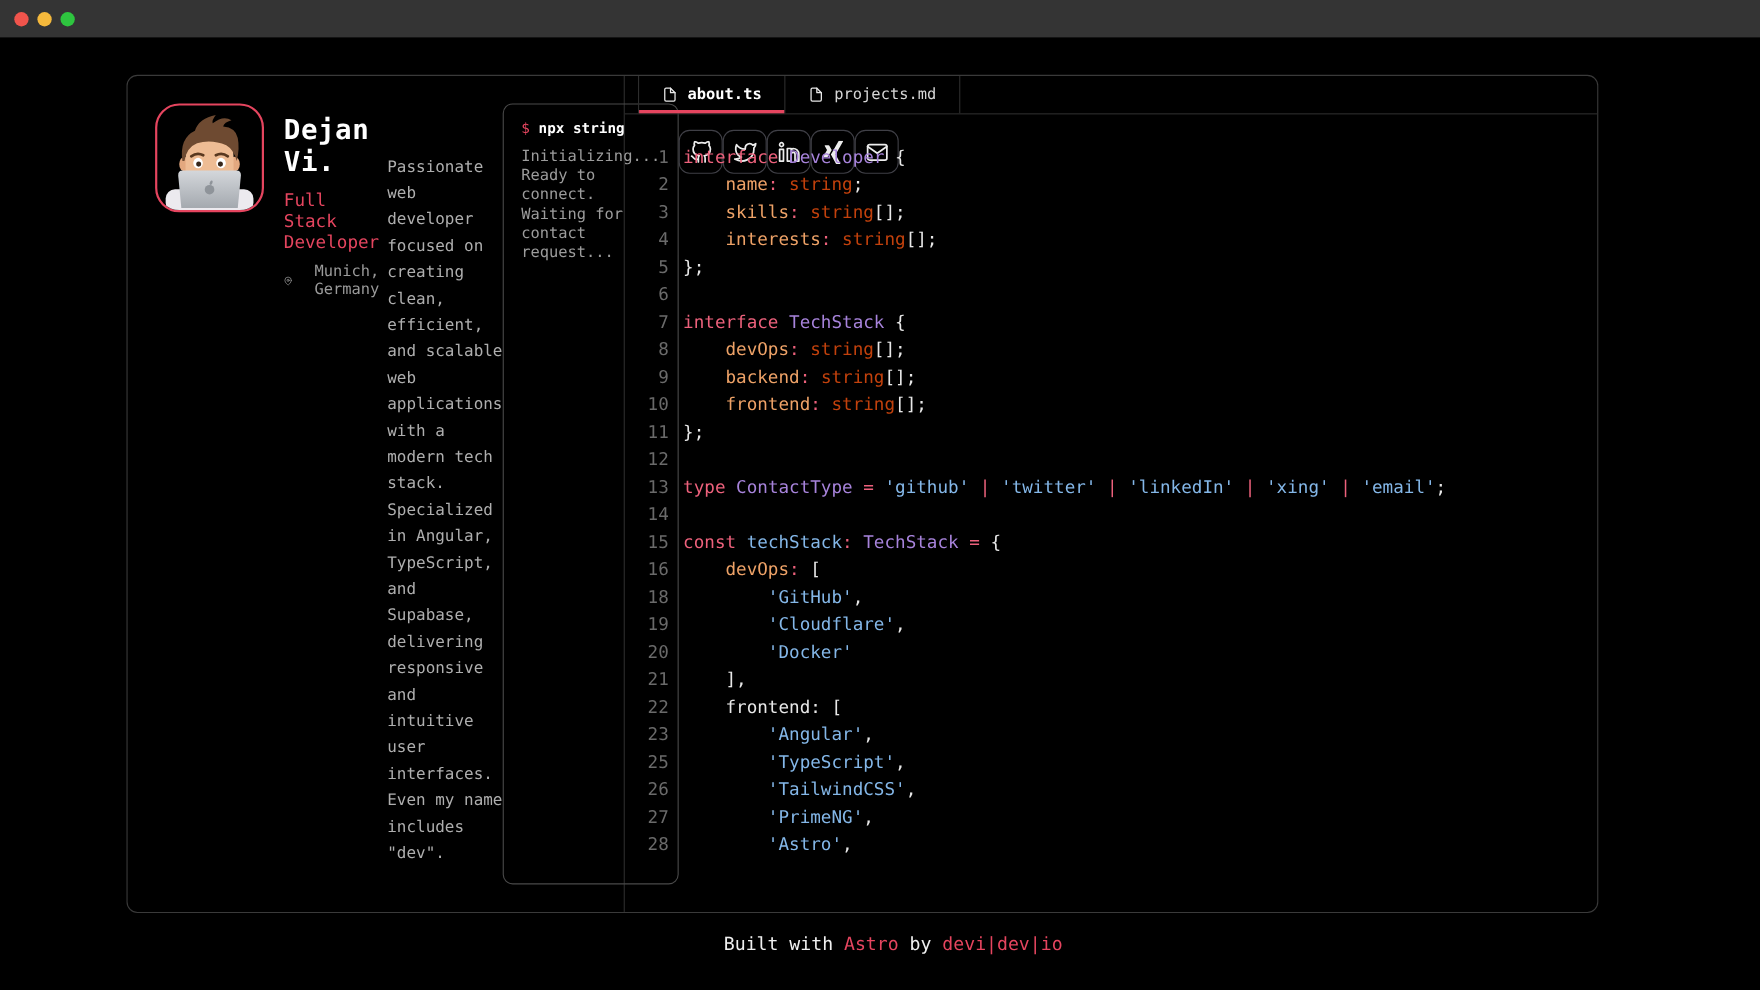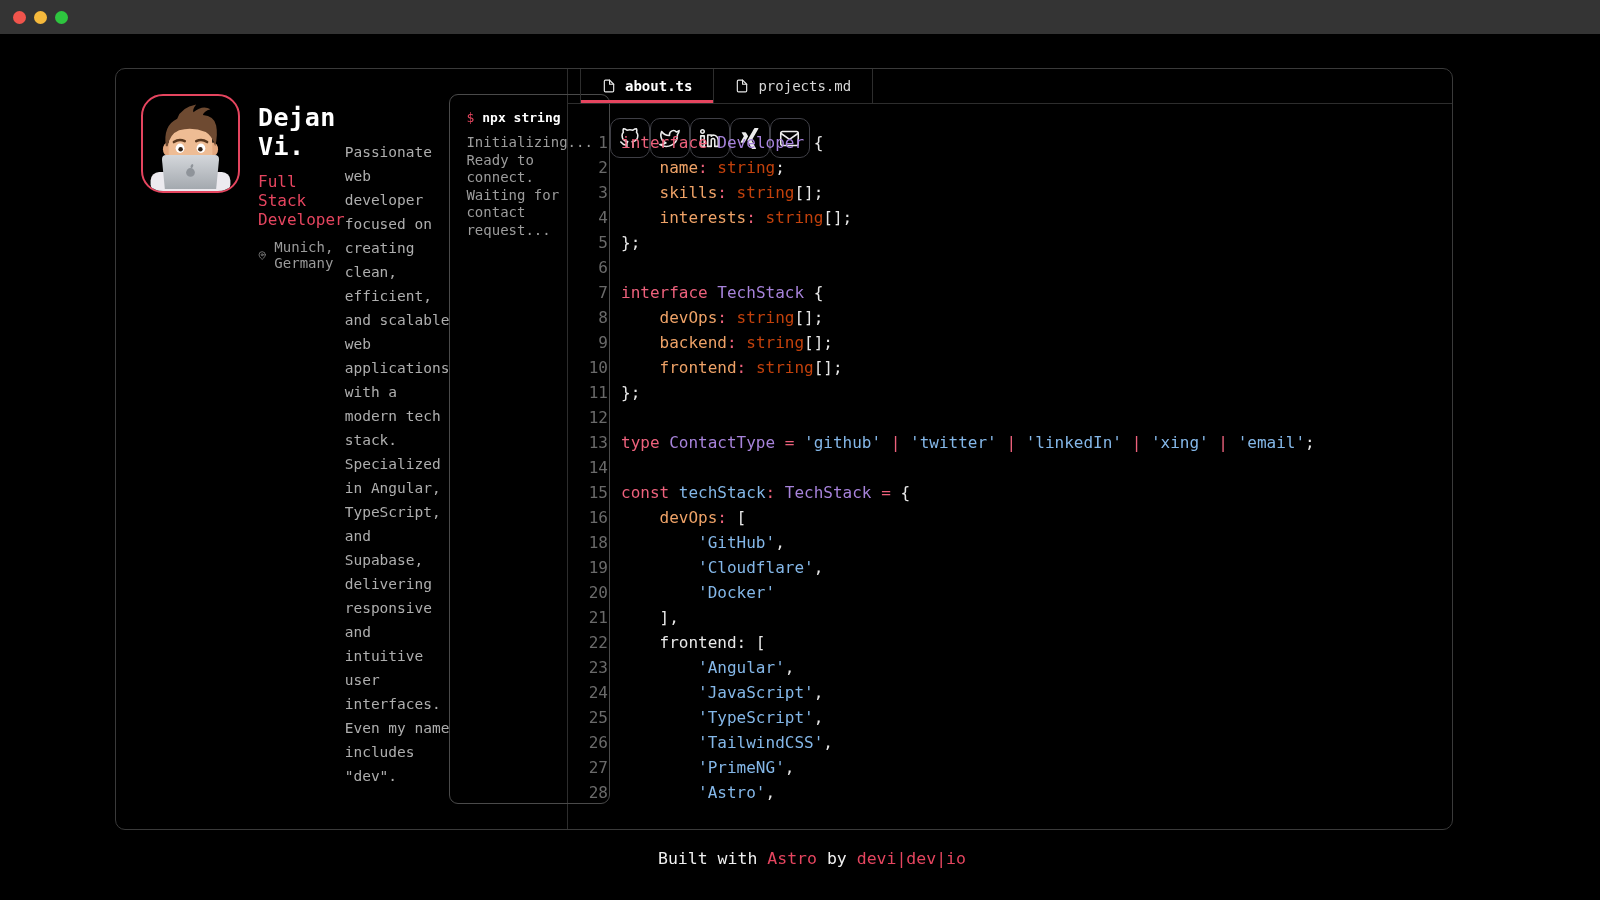--- a/index.html
+++ b/index.html
@@ -21,21 +21,21 @@
   
   .left-pane{width:452px;flex-shrink:0;border-right:1px solid var(--divider);
     padding:25px;display:flex;flex-direction:row;}
   .profile-header{display:flex;gap:18px;}
   .avatar-frame{width:99px;height:99px;border:2px solid var(--accent);border-radius:22px;
     overflow:hidden;flex-shrink:0;background:#000;}
   .avatar-frame svg{width:100%;height:100%;display:block;}
   .profile-text{padding-top:9px;}
   .name{font-size:25px;font-weight:bold;color:#fff;letter-spacing:.5px;}
   .role{color:var(--accent);font-size:16px;margin-top:11px;}
-  .location{color:#9a9a9a;font-size:14px;margin-top:10px;display:flex;align-items:center;gap:8px;}
+  .location{color:#9a9a9a;font-size:14px;margin-top:10px;display:flex;align-items:center;gap:20px;}
   .location svg{width:15px;height:15px;stroke:#9a9a9a;fill:none;stroke-width:2;stroke-linecap:round;stroke-linejoin:round;}
   .bio{margin-top:46px;color:#aeaeae;font-size:14.5px;line-height:24px;}
   .spacer{flex:1;}
   .terminal{border:1px solid var(--box-border);border-radius:9px;padding:15px 16px 17px 16px;}
   .term-cmd{font-size:13px;color:#fff;font-weight:bold;}
   .term-cmd .prompt{color:var(--accent);font-weight:normal;margin-right:8px;}
   .term-out{margin-top:9px;color:#9c9c9c;font-size:14px;line-height:17.5px;font-weight:normal;}
   .socials{margin-top:24px;display:flex;justify-content:space-between;}
   .social-btn{width:40px;height:40px;border:1px solid #3f3f46;border-radius:10px;background:transparent;
     display:flex;align-items:center;justify-content:center;color:#ececec;cursor:pointer;}
@@ -190,21 +190,20 @@
         <div class="code-line"><span class="ln">13</span><span class="tok-k">type</span><span class="tok-w"> </span><span class="tok-t">ContactType</span><span class="tok-w"> </span><span class="tok-k">=</span><span class="tok-w"> </span><span class="tok-s">'github'</span><span class="tok-w"> </span><span class="tok-k">|</span><span class="tok-w"> </span><span class="tok-s">'twitter'</span><span class="tok-w"> </span><span class="tok-k">|</span><span class="tok-w"> </span><span class="tok-s">'linkedIn'</span><span class="tok-w"> </span><span class="tok-k">|</span><span class="tok-w"> </span><span class="tok-s">'xing'</span><span class="tok-w"> </span><span class="tok-k">|</span><span class="tok-w"> </span><span class="tok-s">'email'</span><span class="tok-w">;</span></div>
         <div class="code-line"><span class="ln">14</span></div>
         <div class="code-line"><span class="ln">15</span><span class="tok-k">const</span><span class="tok-w"> </span><span class="tok-v">techStack</span><span class="tok-k">:</span><span class="tok-w"> </span><span class="tok-t">TechStack</span><span class="tok-w"> </span><span class="tok-k">=</span><span class="tok-w"> {</span></div>
         <div class="code-line"><span class="ln">16</span><span class="tok-w">    </span><span class="tok-p">devOps</span><span class="tok-k">:</span><span class="tok-w"> [</span></div>
         <div class="code-line"><span class="ln">18</span><span class="tok-w">        </span><span class="tok-s">'GitHub'</span><span class="tok-w">,</span></div>
         <div class="code-line"><span class="ln">19</span><span class="tok-w">        </span><span class="tok-s">'Cloudflare'</span><span class="tok-w">,</span></div>
         <div class="code-line"><span class="ln">20</span><span class="tok-w">        </span><span class="tok-s">'Docker'</span></div>
         <div class="code-line"><span class="ln">21</span><span class="tok-w">    ],</span></div>
         <div class="code-line"><span class="ln">22</span><span class="tok-w">    frontend: [</span></div>
         <div class="code-line"><span class="ln">23</span><span class="tok-w">        </span><span class="tok-s">'Angular'</span><span class="tok-w">,</span></div>
-        <div class="code-line"><span class="ln">24</span><span class="tok-w">        </span><span class="tok-s">'JavaScript'</span><span class="tok-w">,</span></div>
         <div class="code-line"><span class="ln">25</span><span class="tok-w">        </span><span class="tok-s">'TypeScript'</span><span class="tok-w">,</span></div>
         <div class="code-line"><span class="ln">26</span><span class="tok-w">        </span><span class="tok-s">'TailwindCSS'</span><span class="tok-w">,</span></div>
         <div class="code-line"><span class="ln">27</span><span class="tok-w">        </span><span class="tok-s">'PrimeNG'</span><span class="tok-w">,</span></div>
         <div class="code-line"><span class="ln">28</span><span class="tok-w">        </span><span class="tok-s">'Astro'</span><span class="tok-w">,</span></div>
       </div>
   </div>
 </div>
 
 <div class="footer">
   <span>Built with</span>

